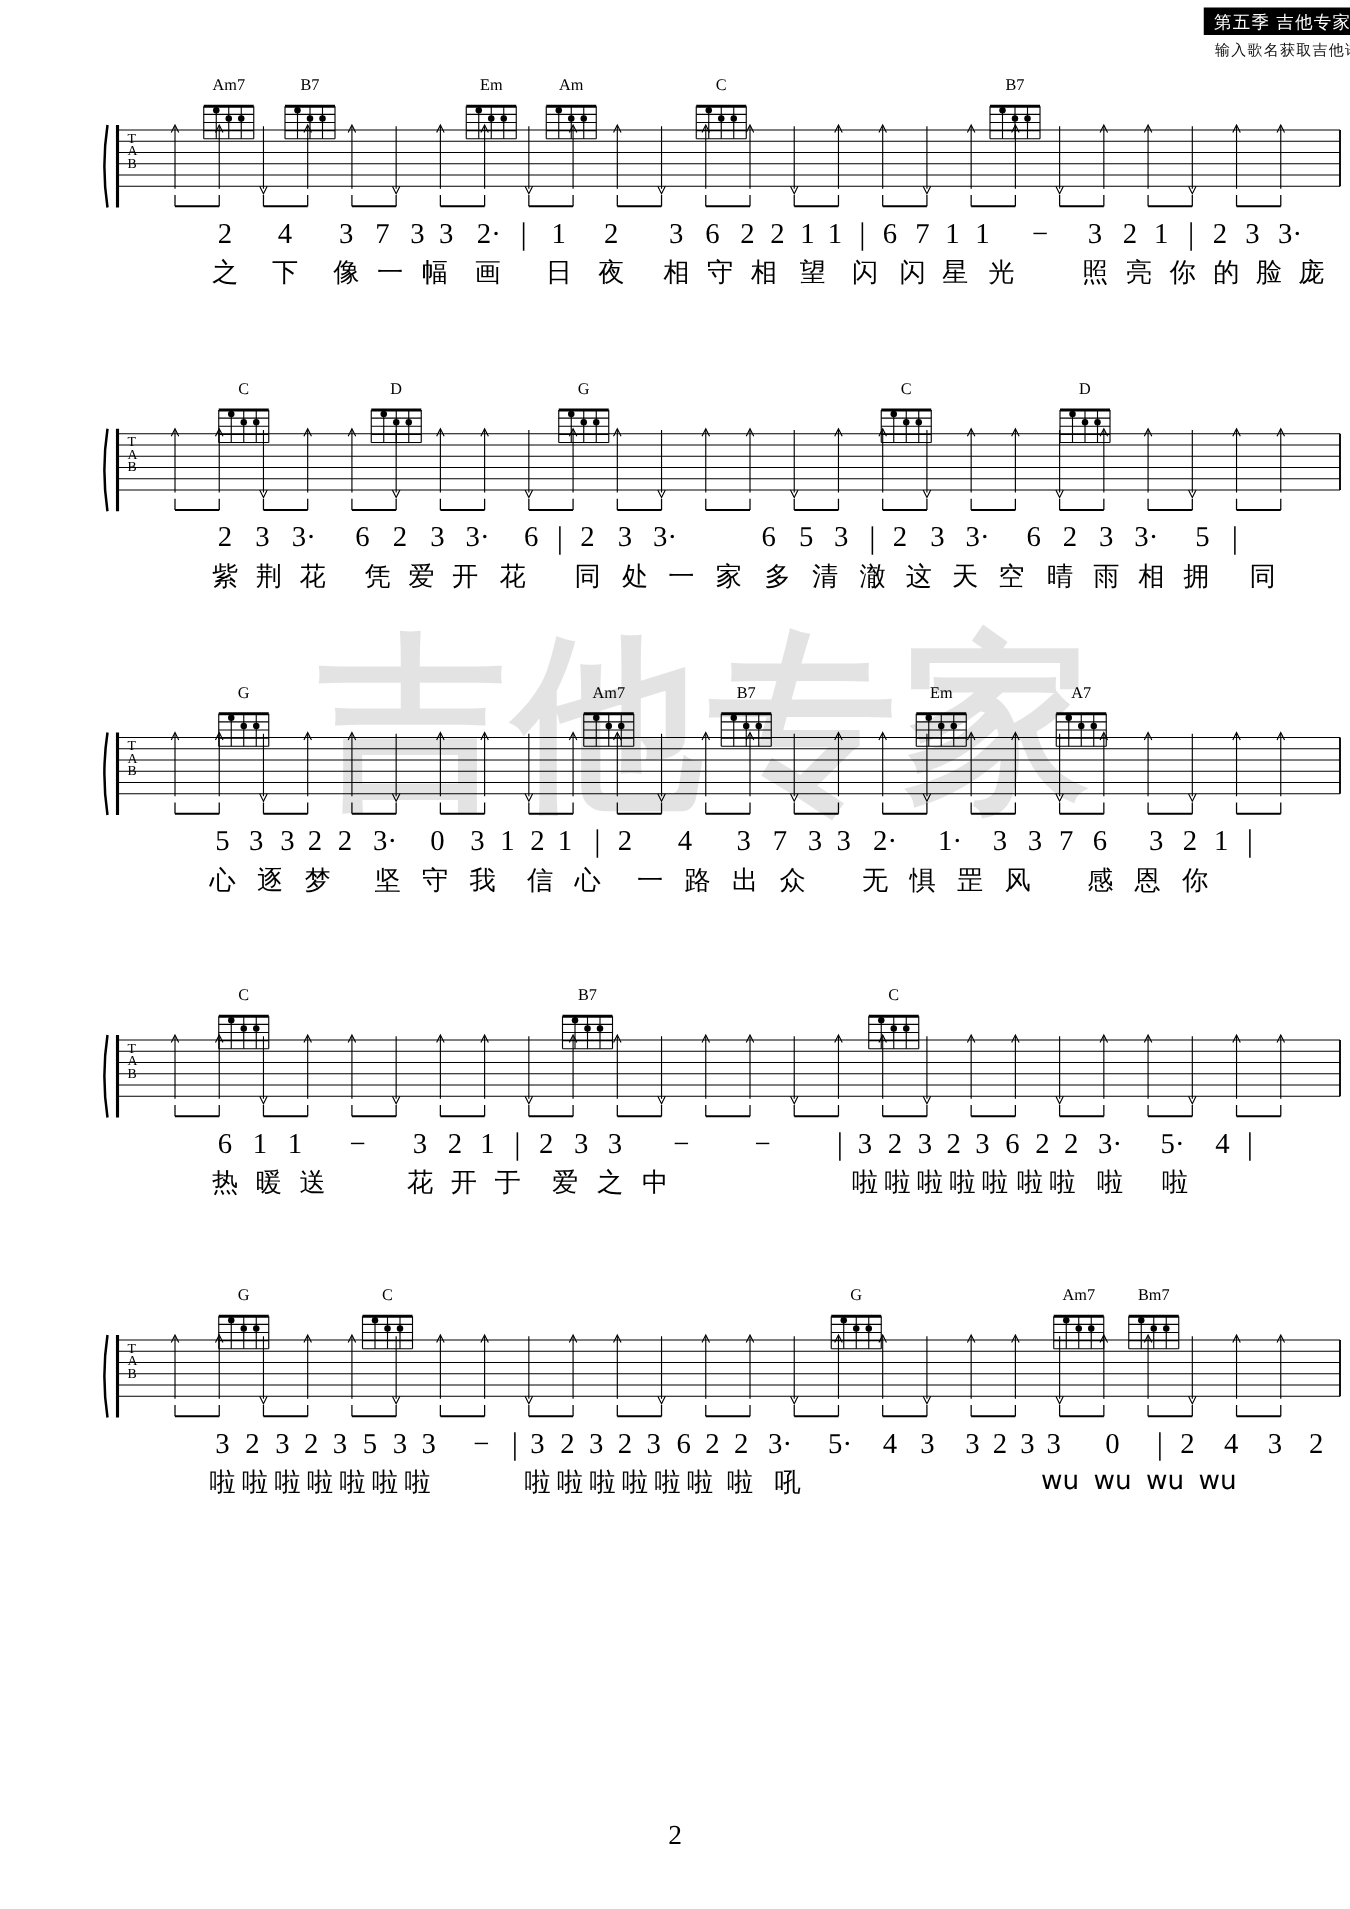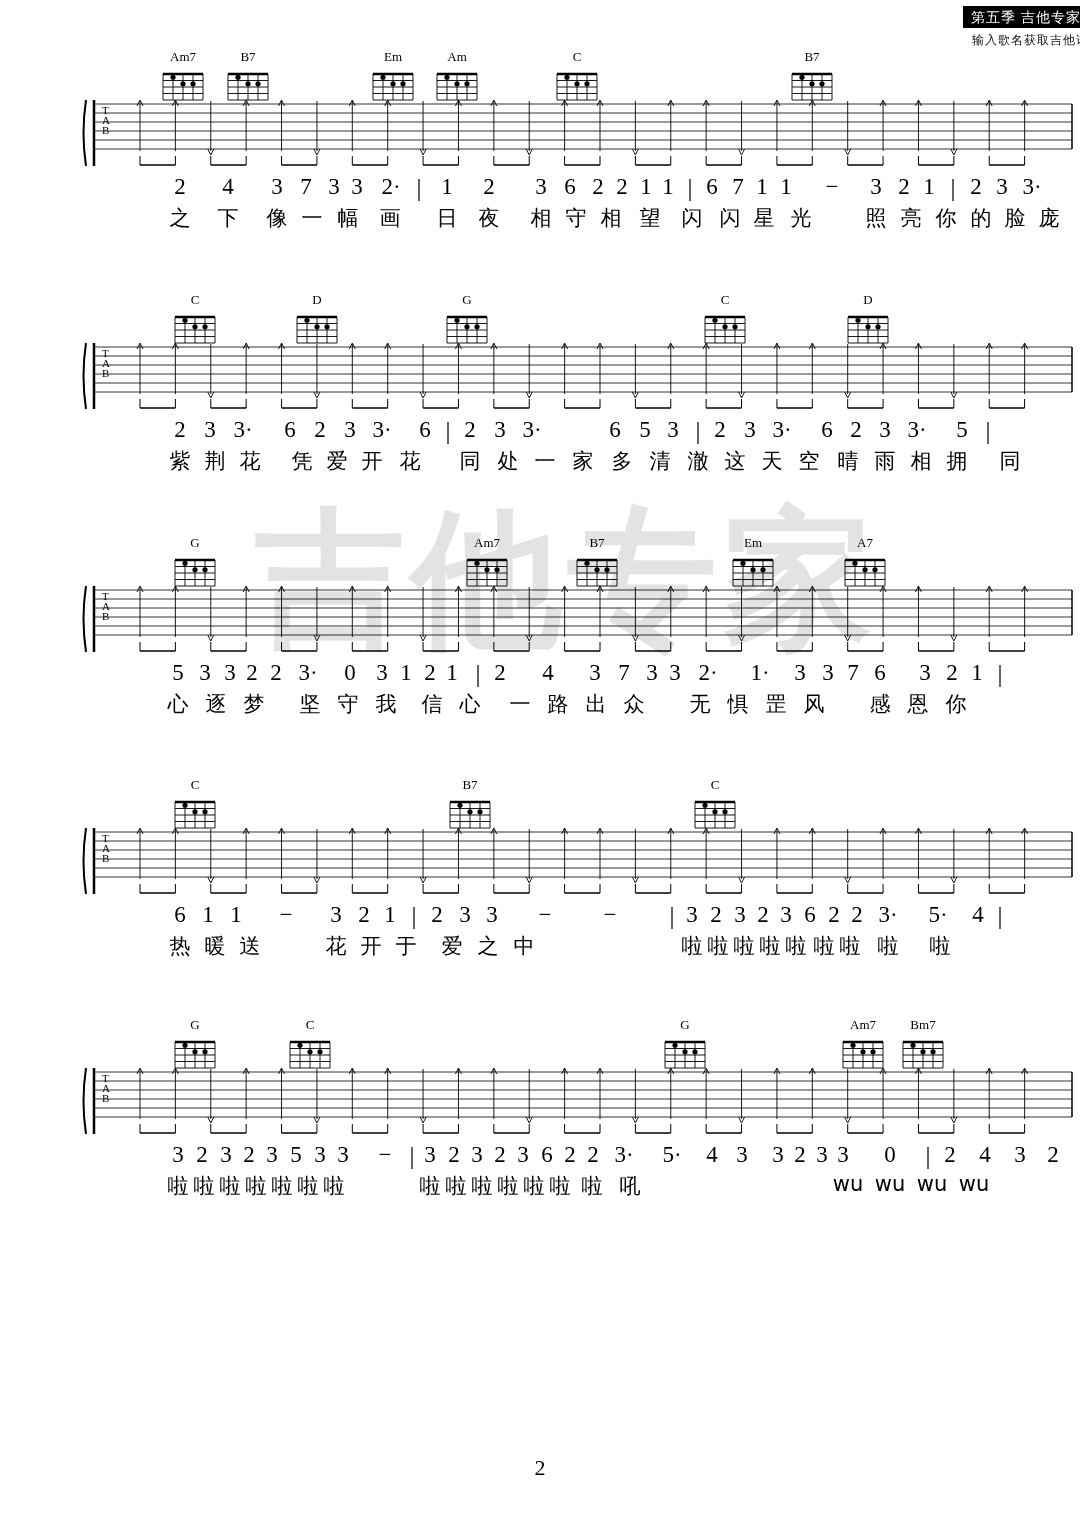--- a/index.html
+++ b/index.html
@@ -41,21 +41,21 @@
   }
   .watermark .wm-en{
     font-size:46px;letter-spacing:3px;margin-top:22px;margin-left:20px;
     font-style:italic;
   }
 
   
   .system{position:absolute;left:0;width:1080px;}
   .chords{position:relative;height:48px;}
   .chord{
-    position:absolute;top:5px;width:58px;text-align:center;
+    position:absolute;top:16px;width:58px;text-align:center;
   }
   .chord .name{
     font-size:13px;font-family:"Liberation Serif",serif;margin-bottom:1px;
   }
   .chord svg{display:block;margin:0 auto;}
 
   .stafframe{position:relative;height:80px;margin-top:2px;}
   .stafframe svg{display:block;}
 
   .lyrics{position:relative;height:74px;}

